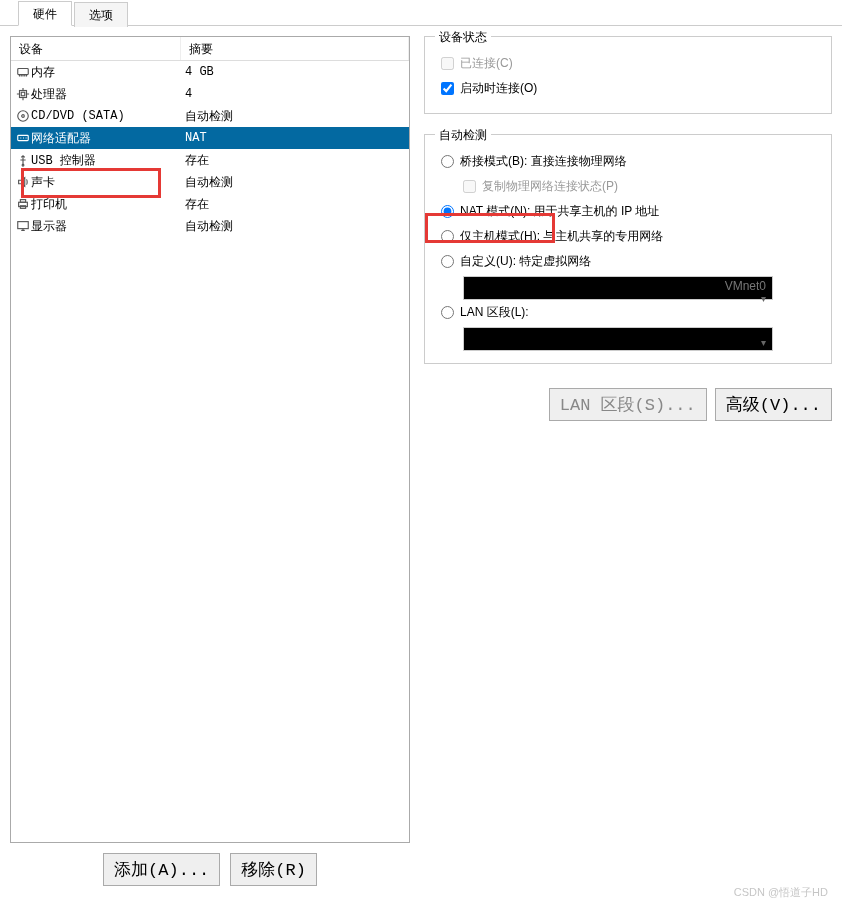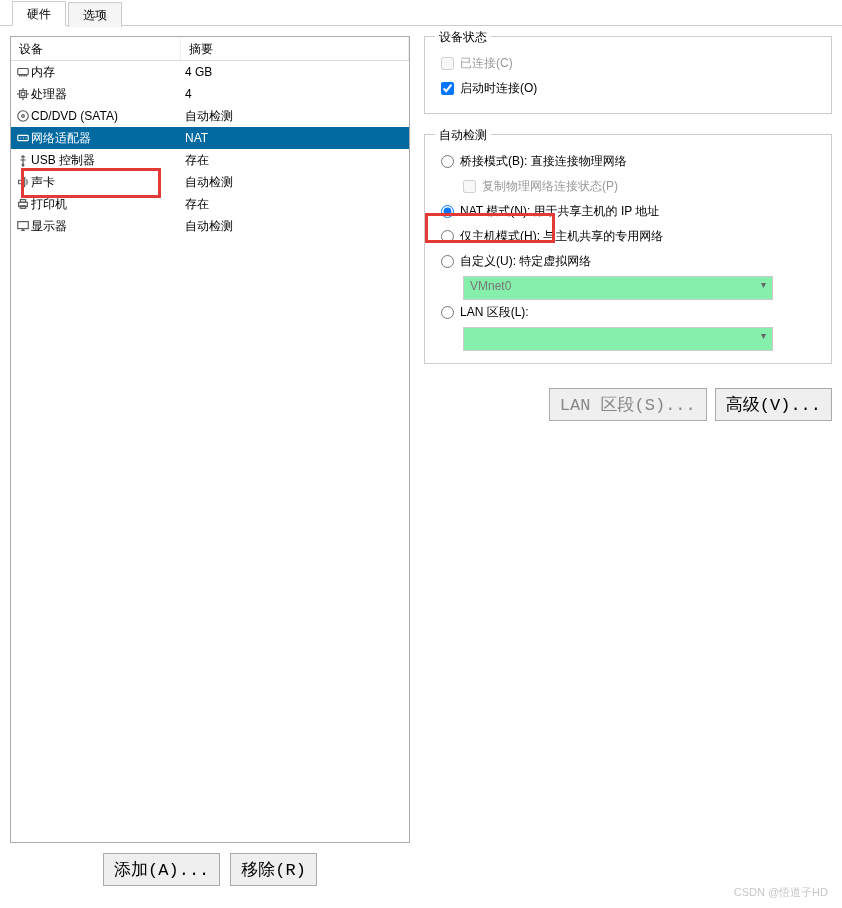--- a/index.html
+++ b/index.html
@@ -10,21 +10,21 @@
       color: #000;
       width: 842px;
       height: 908px;
       overflow: hidden;
     }
     .tabs {
       display: flex;
       background: #fff;
       border-bottom: 1px solid #ccc;
       height: 26px;
-      padding-left: 12px;
+      padding-left: 18px;
     }
     .tab {
       padding: 4px 14px;
       border: 1px solid #ccc;
       border-bottom: none;
       background: #fff;
       cursor: pointer;
       position: relative;
       top: 1px;
       margin-right: 2px;
@@ -46,20 +46,21 @@
     }
     .left-panel {
       width: 400px;
       display: flex;
       flex-direction: column;
     }
     .device-list {
       border: 1px solid #aaa;
       flex: 1;
       overflow: hidden;
+      font-family: Liberation Mono, monospace;
     }
     .list-header {
       display: flex;
       border-bottom: 1px solid #ddd;
       background: #fff;
       height: 24px;
     }
     .list-header .col {
       padding: 4px 8px;
       border-right: 1px solid #eee;
@@ -145,28 +146,29 @@
       margin-left: 26px;
     }
     .disabled-text { color: #999; }
     input[type="checkbox"], input[type="radio"] {
       width: 13px; height: 13px;
     }
     .select {
       width: 310px;
       height: 24px;
       border: 1px solid #ccc;
-      background: #86efac;
+      background: #000000;
       padding: 2px 6px;
       margin-left: 26px;
       margin-top: 2px;
       display: flex;
-      align-items: flex-start;
+      align-items: flex-end;
       justify-content: space-between;
       color: #777;
+      flex-direction: column;
     }
     .select .chev {
       font-size: 10px;
       color: #666;
     }
     .right-buttons {
       display: flex;
       justify-content: flex-end;
       gap: 8px;
       padding-top: 4px;

